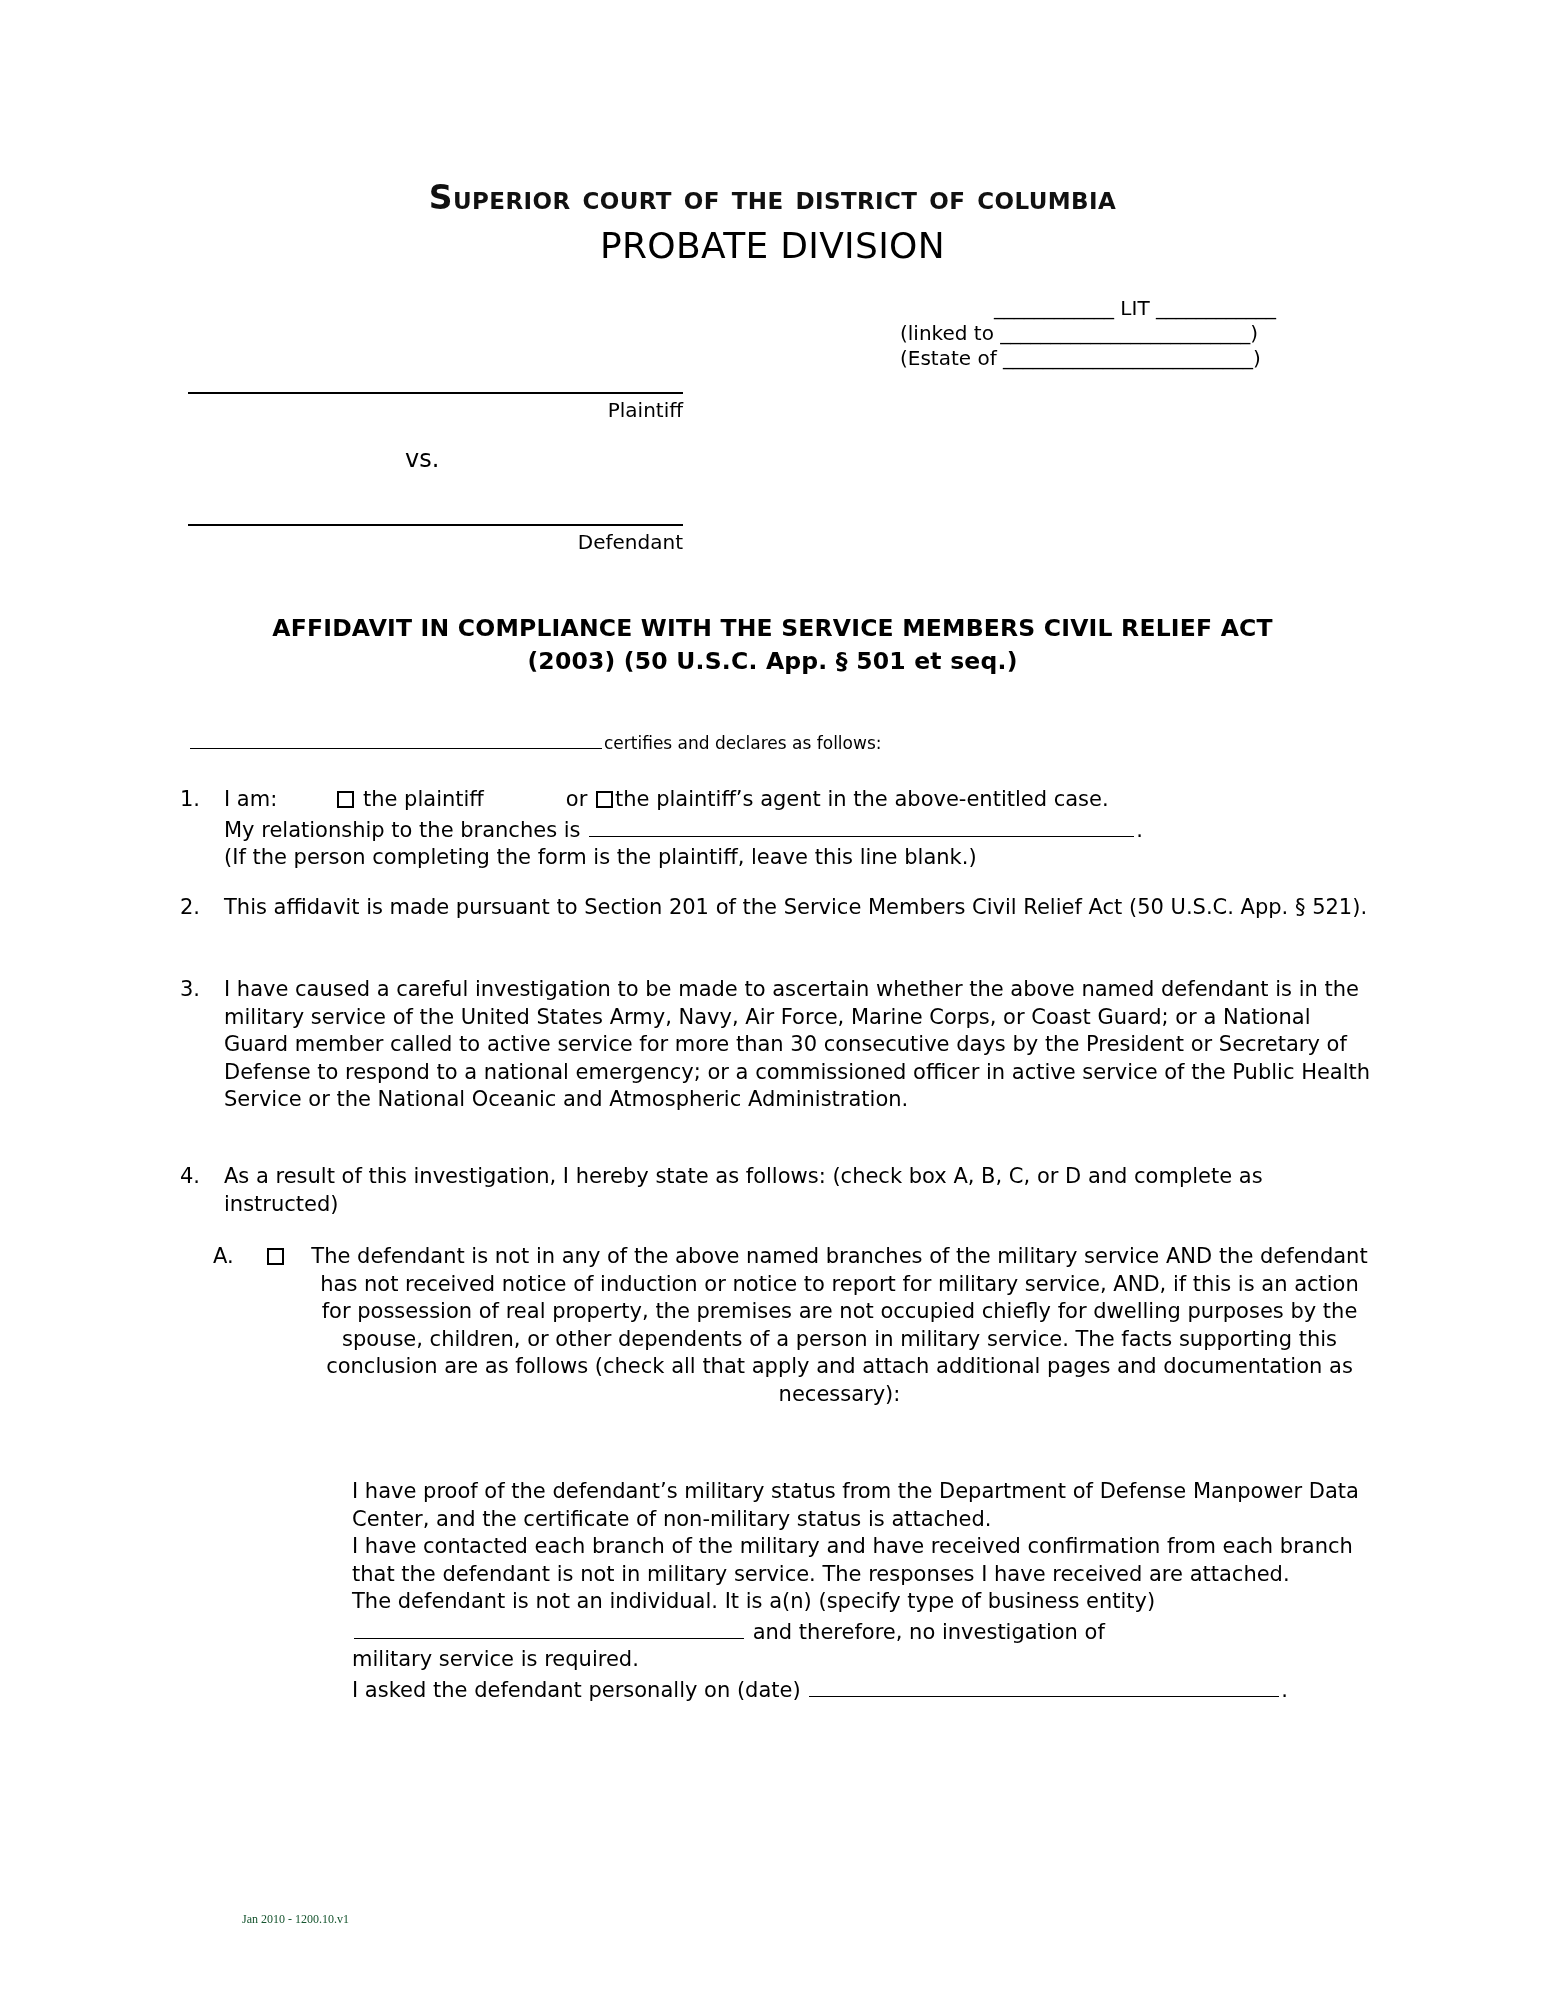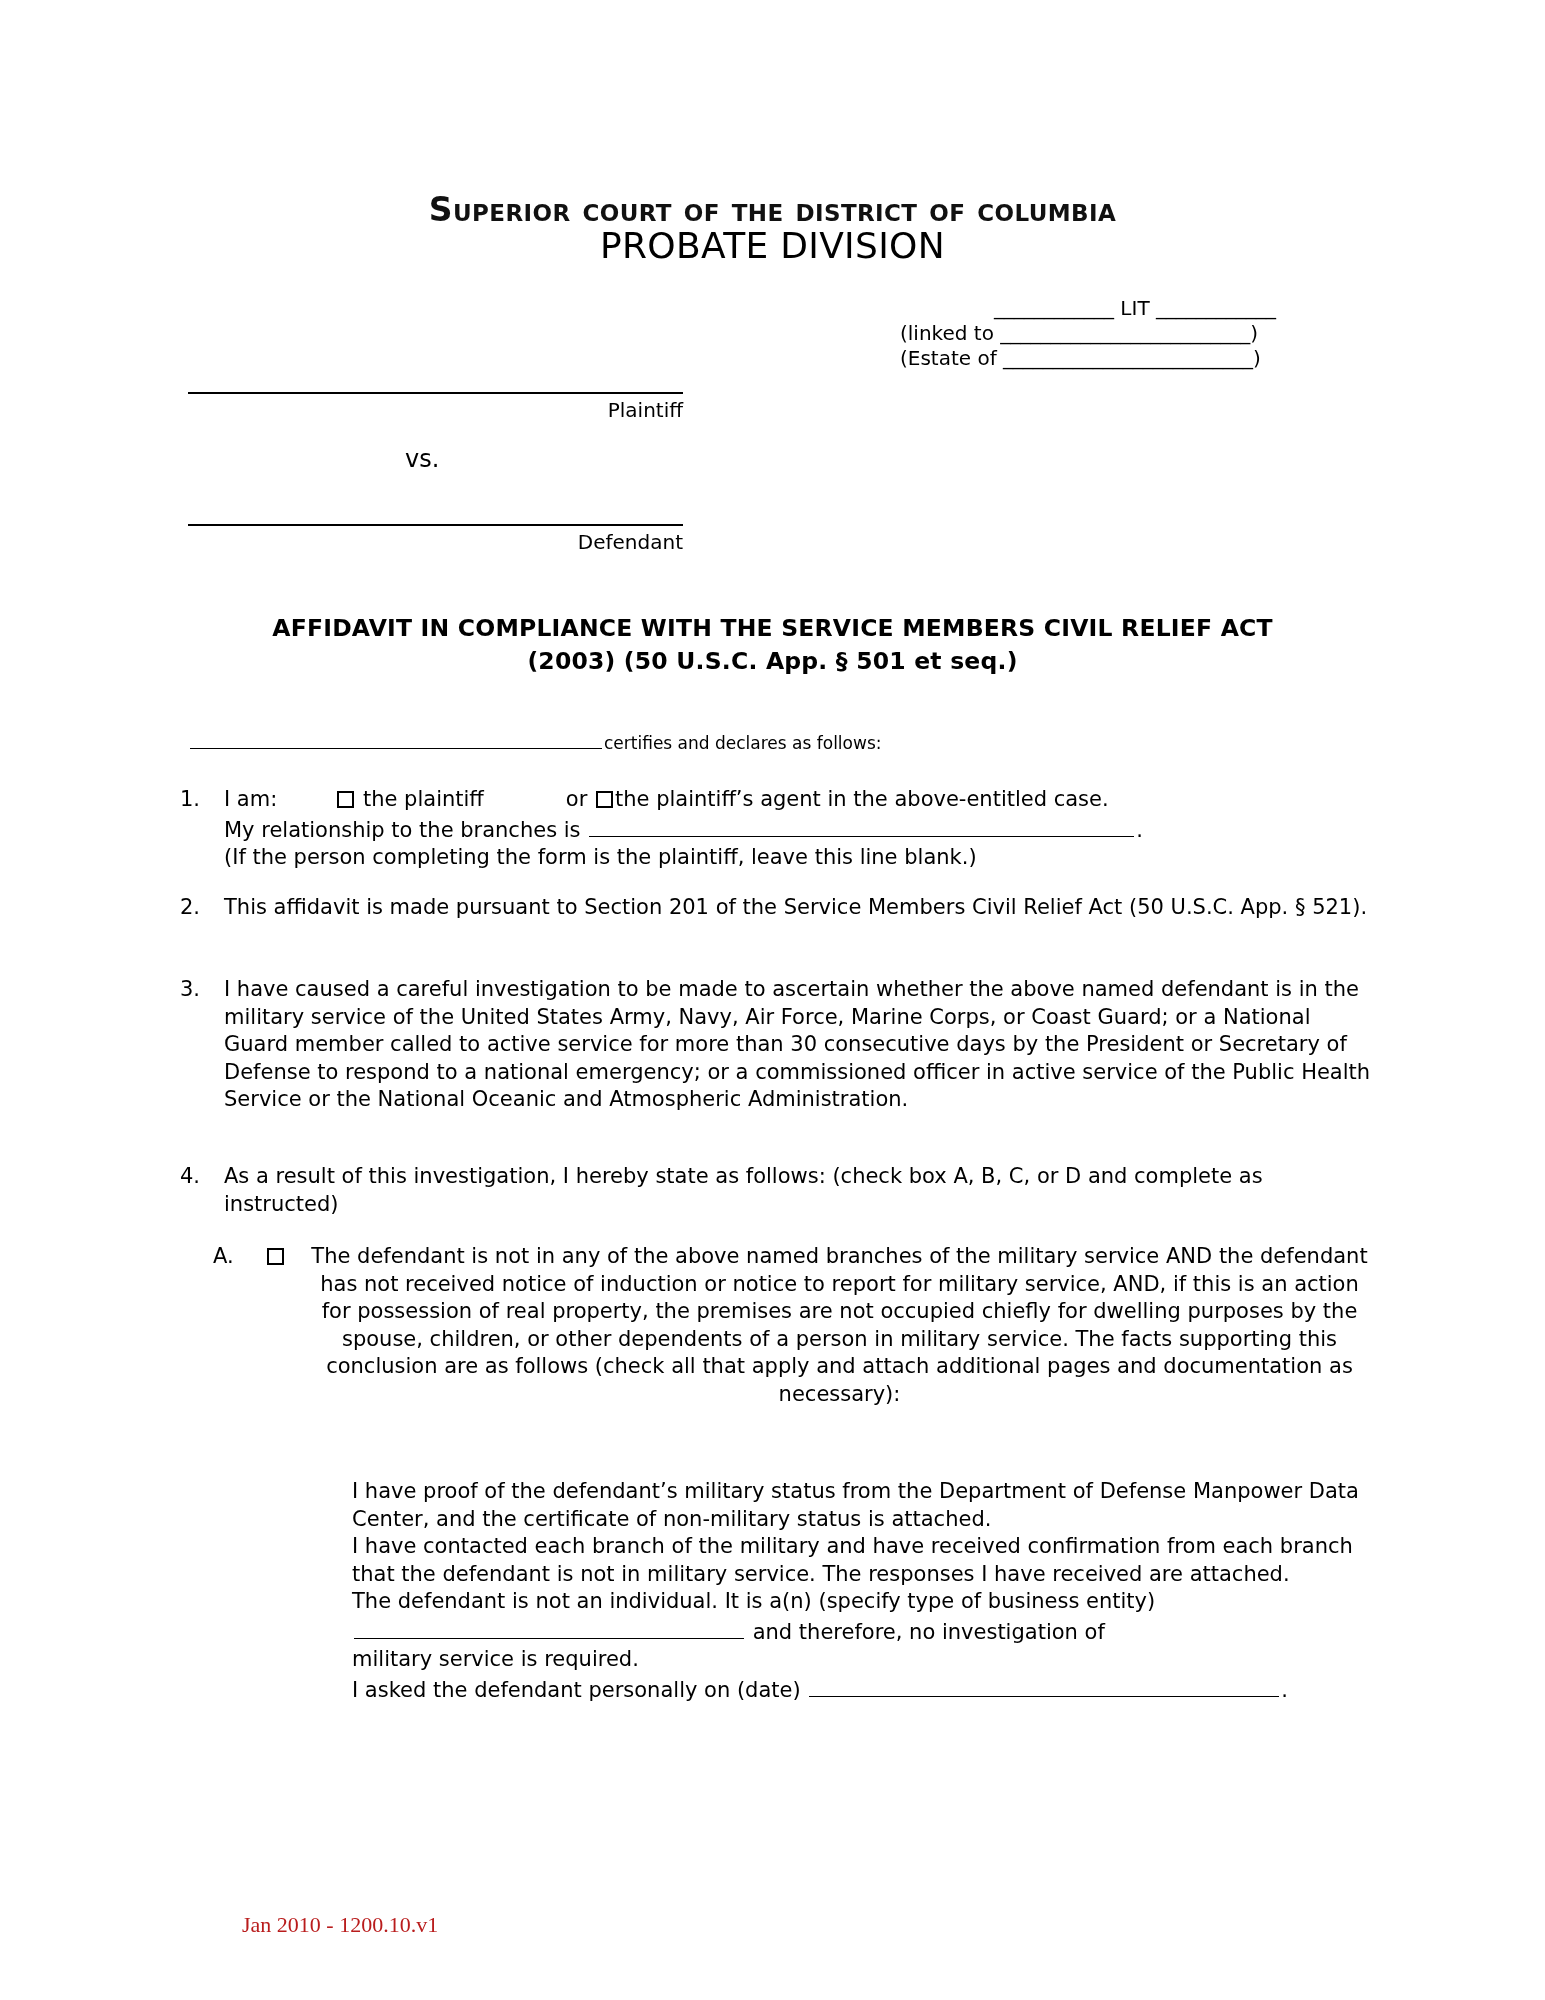--- a/index.html
+++ b/index.html
@@ -17,21 +17,21 @@
     height: 2000px;
     background: #ffffff;
     box-sizing: border-box;
     overflow: hidden;
   }
 
   
   .court-title {
     position: absolute;
     left: 0;
-    top: 190px;
+    top: 178px;
     width: 1545px;
     text-align: center;
     font-family: "DejaVu Sans", sans-serif;
     font-weight: bold;
     font-size: 33px;
     letter-spacing: 0.4px;
     font-variant: small-caps;
     text-transform: lowercase;
     color: #111;
   }
@@ -205,22 +205,22 @@
   .sublist .sub { display: block; }
   .blank-entity { width: 390px; }
   .blank-date { width: 470px; }
 
   
   .footer {
     position: absolute;
     left: 242px;
     top: 1912px;
     font-family: "Liberation Serif", serif;
-    font-size: 22px;
-    color: #b91c1c;
+    font-size: 12px;
+    color: #14532d;
   }
 </style>
 </head>
 <body>
 
 <div class="page">
 
   <div class="court-title">Superior Court of the District of Columbia</div>
   <div class="division-title">PROBATE DIVISION</div>
 

